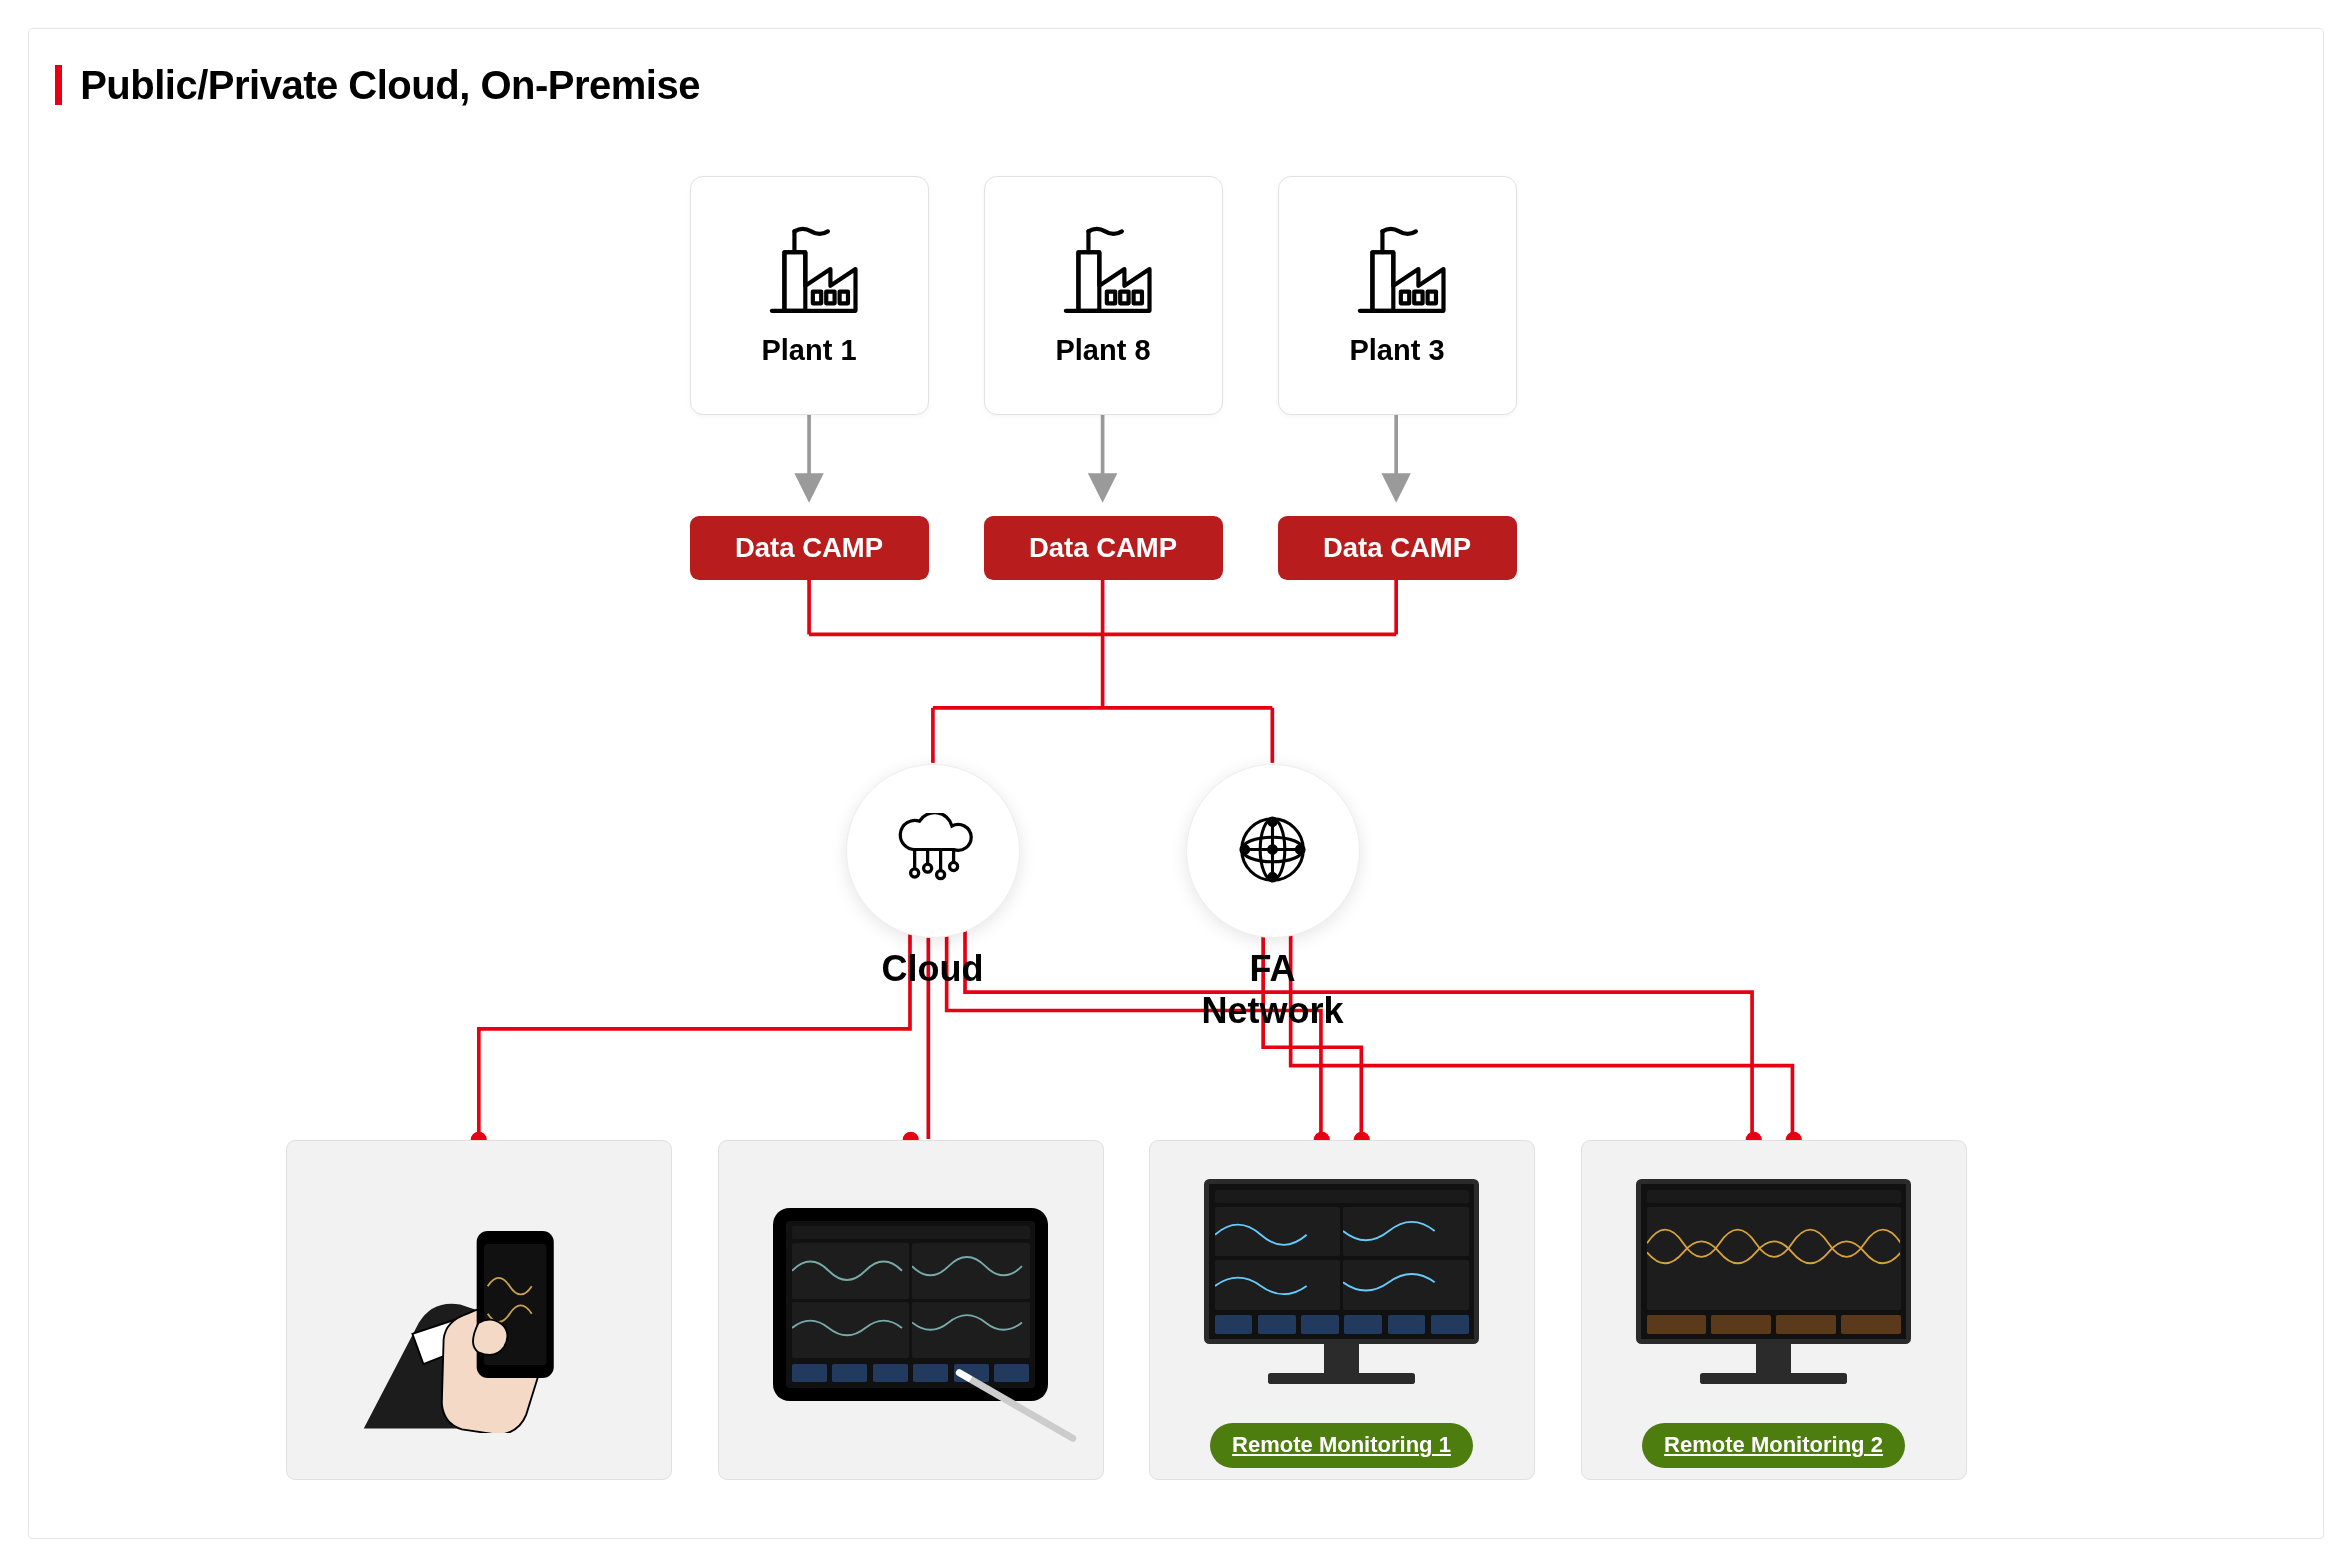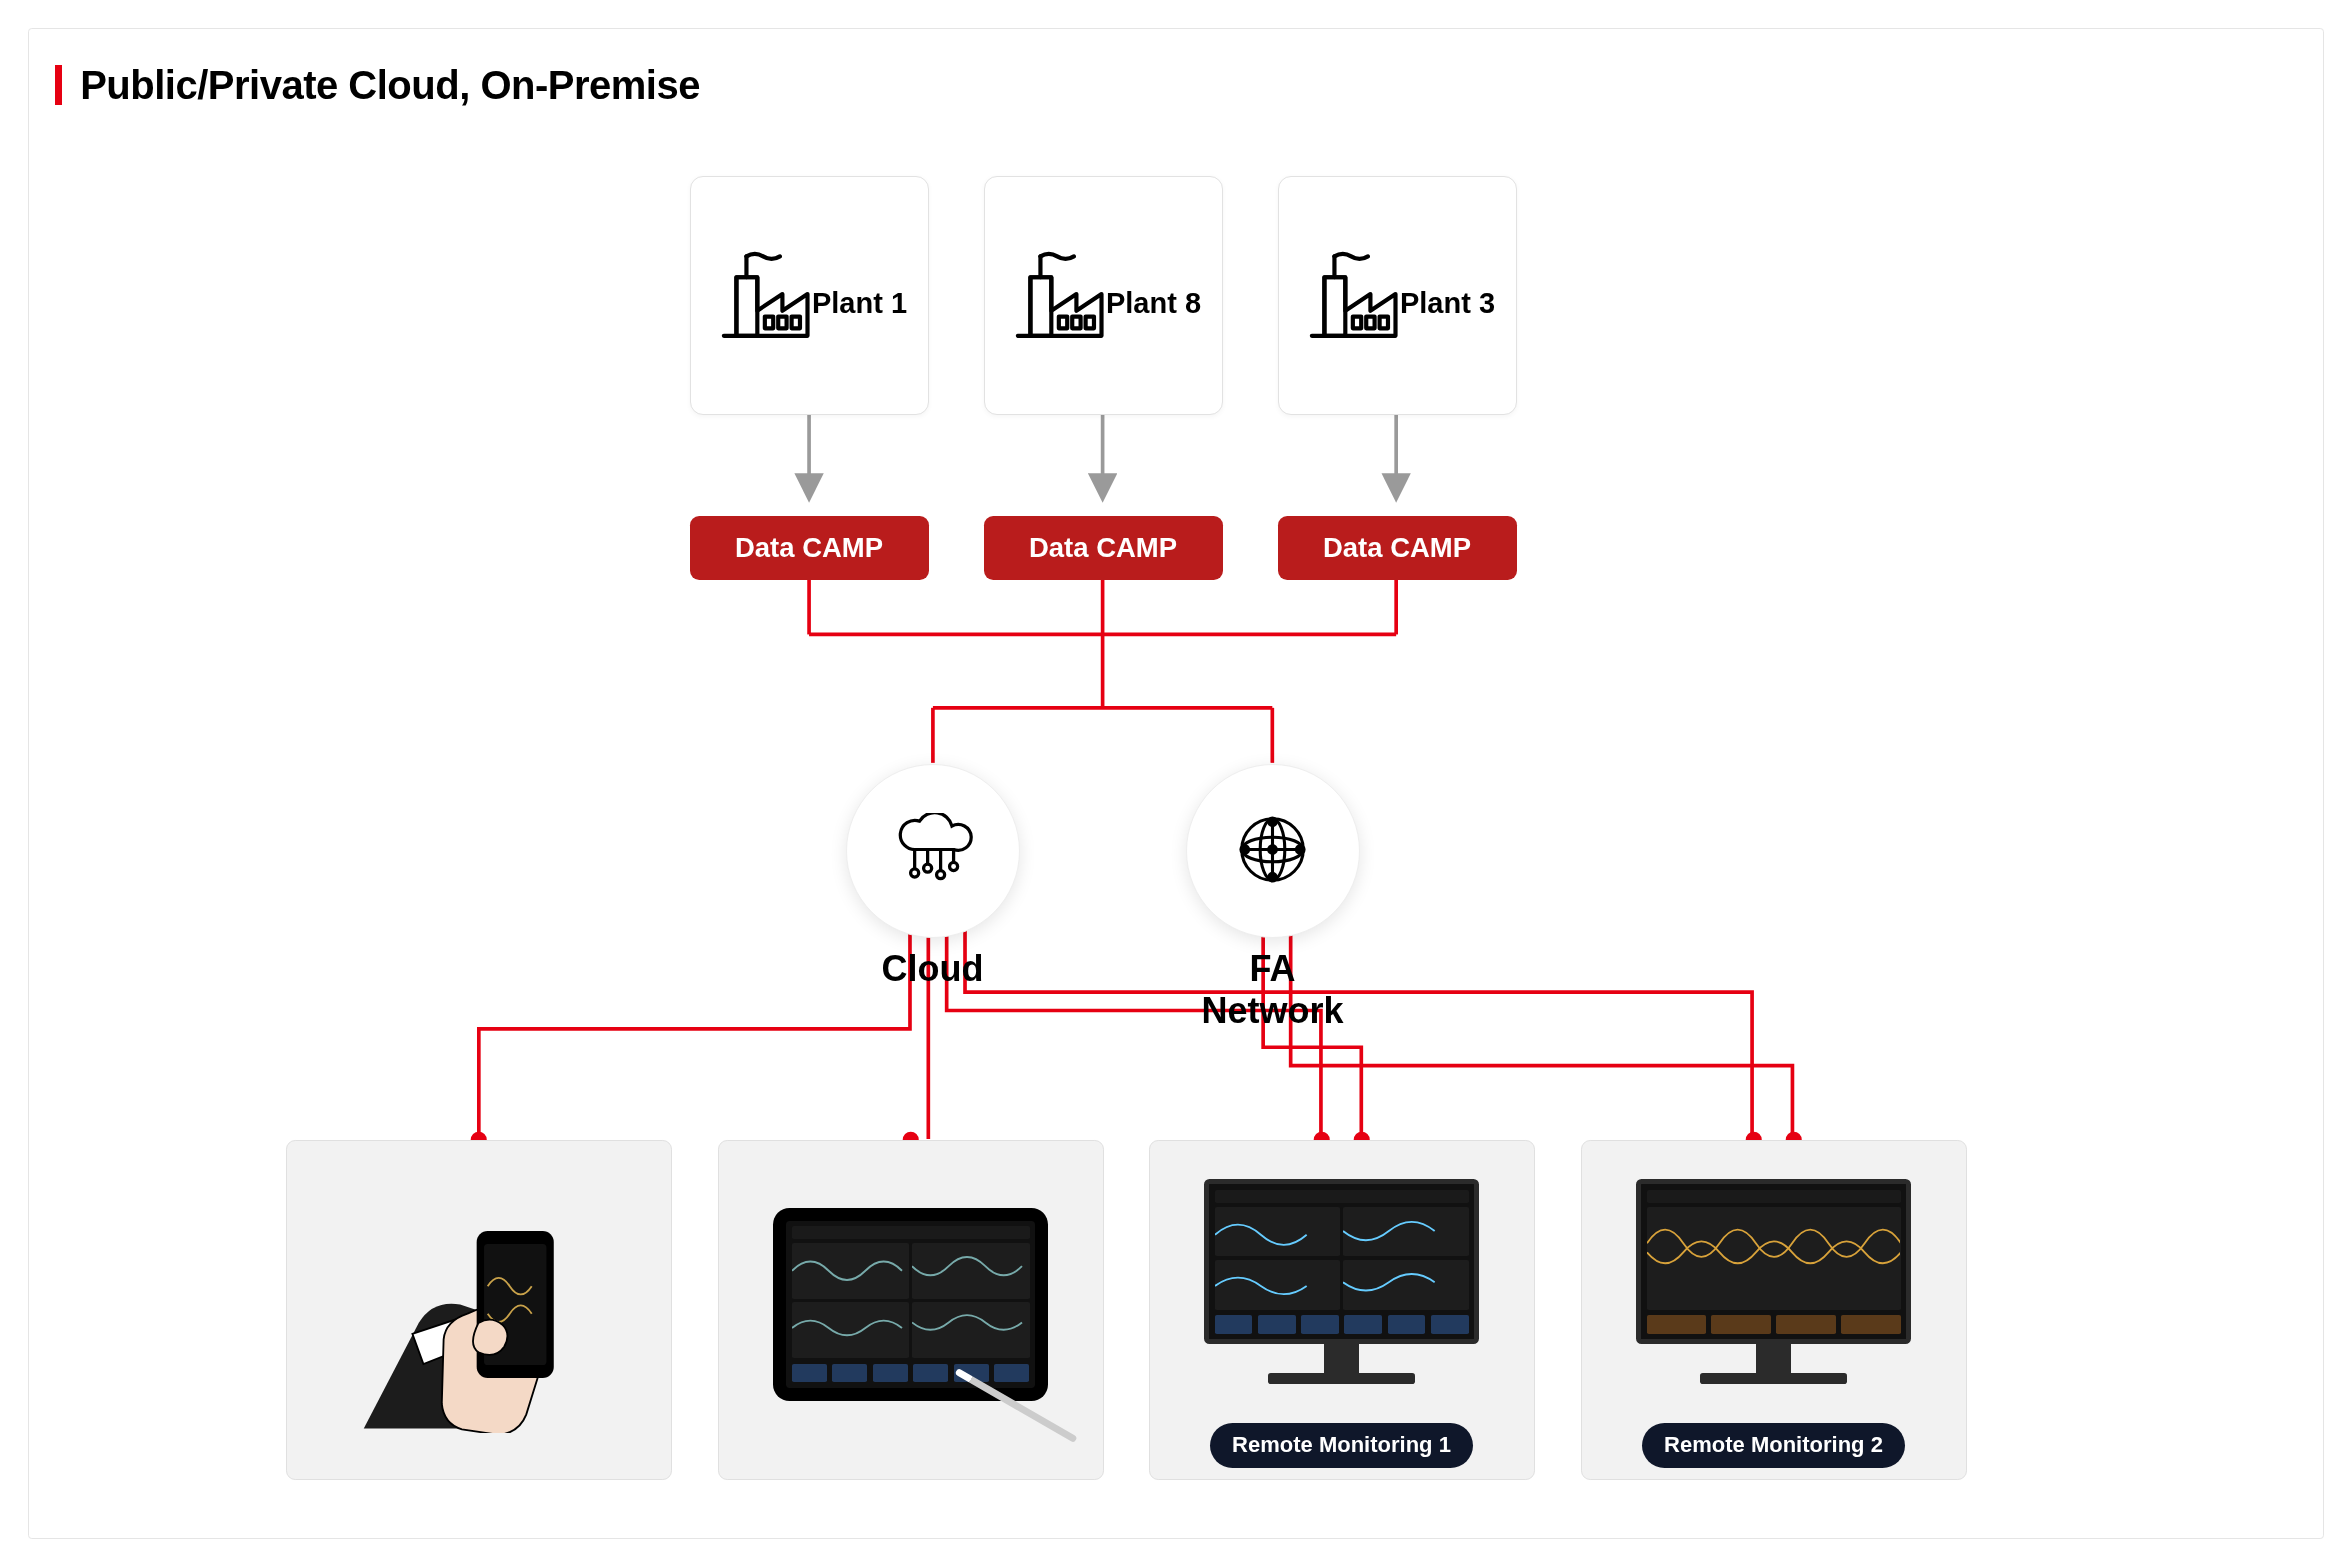--- a/index.html
+++ b/index.html
@@ -47,20 +47,21 @@
     position: absolute;
   }
   .plant-card {
     width: 239px;
     height: 239px;
     border: 0.9px solid #e2e2e2;
     border-radius: 13px;
     background: #fff;
     box-shadow: 0 1.8px 5.5px rgba(0,0,0,0.04);
     display: flex;
+    flex-direction: column;
     align-items: center;
     justify-content: center;
   }
   .plant-label {
     margin-top: 16.5px;
     font-size: 29px;
     font-weight: 600;
     color: #000;
   }
   .data-camp {
@@ -107,26 +108,27 @@
     padding-bottom: 11px;
   }
   .device-stage {
     flex: 1;
     display: flex;
     align-items: center;
     justify-content: center;
     width: 100%;
   }
   .device-badge {
-    background: #0f172a;
+    background: #4d7c0f;
     color: #fff;
     font-size: 22px;
     font-weight: 700;
     padding: 9.2px 22px;
     border-radius: 24px;
+    text-decoration: underline;
   }
   .endpoint-dot {
     position: absolute;
     width: 16.5px;
     height: 16.5px;
     background: #e60012;
     border-radius: 50%;
     transform: translate(-50%, -50%);
   }
   

